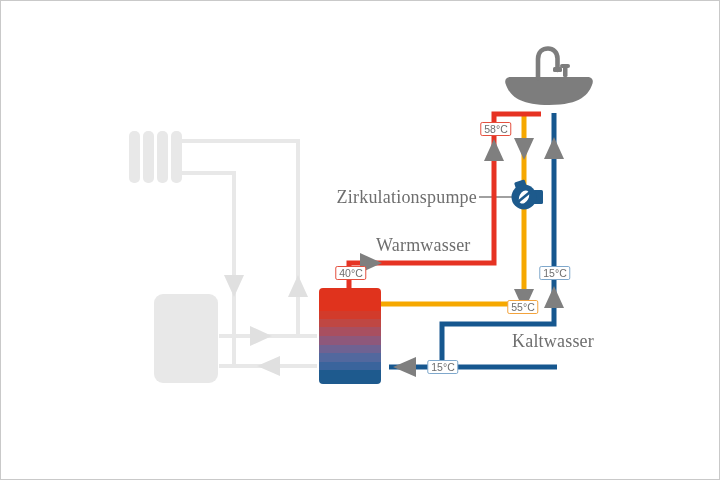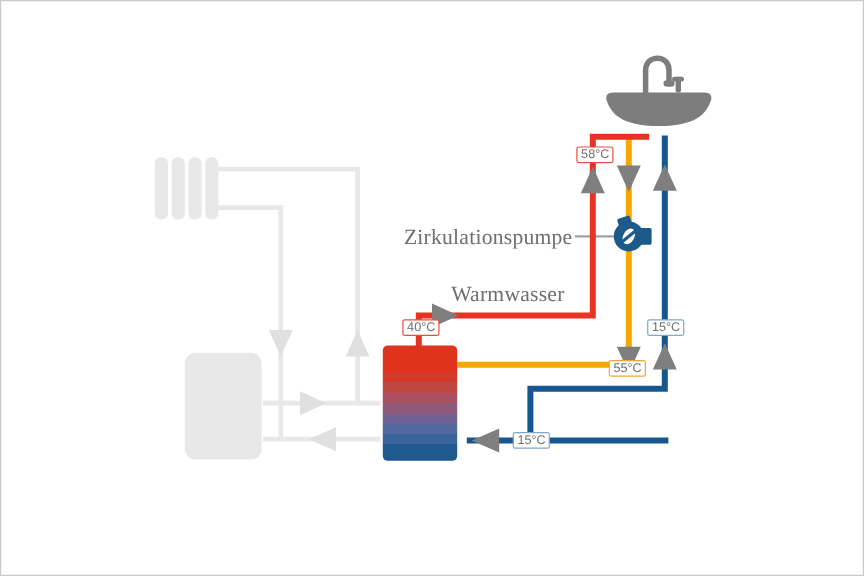--- a/index.html
+++ b/index.html
@@ -115,13 +115,14 @@
   </svg>
 
   <div class="badge hot" style="left:495px;top:128px;">58°C</div>
   <div class="badge hot" style="left:350px;top:272px;">40°C</div>
   <div class="badge warm" style="left:522px;top:272px;margin-top:34px;">55°C</div>
   <div class="badge cold" style="left:554px;top:272px;">15°C</div>
   <div class="badge cold" style="left:442px;top:366px;">15°C</div>
 
   <div class="lbl" style="left:325px;top:186px;width:151px;text-align:right;">Zirkulationspumpe</div>
   <div class="lbl" style="left:375px;top:234px;">Warmwasser</div>
+  <div class="lbl" style="left:511px;top:330px;">Kaltwasser</div>
 </div>
 
 </body></html>

